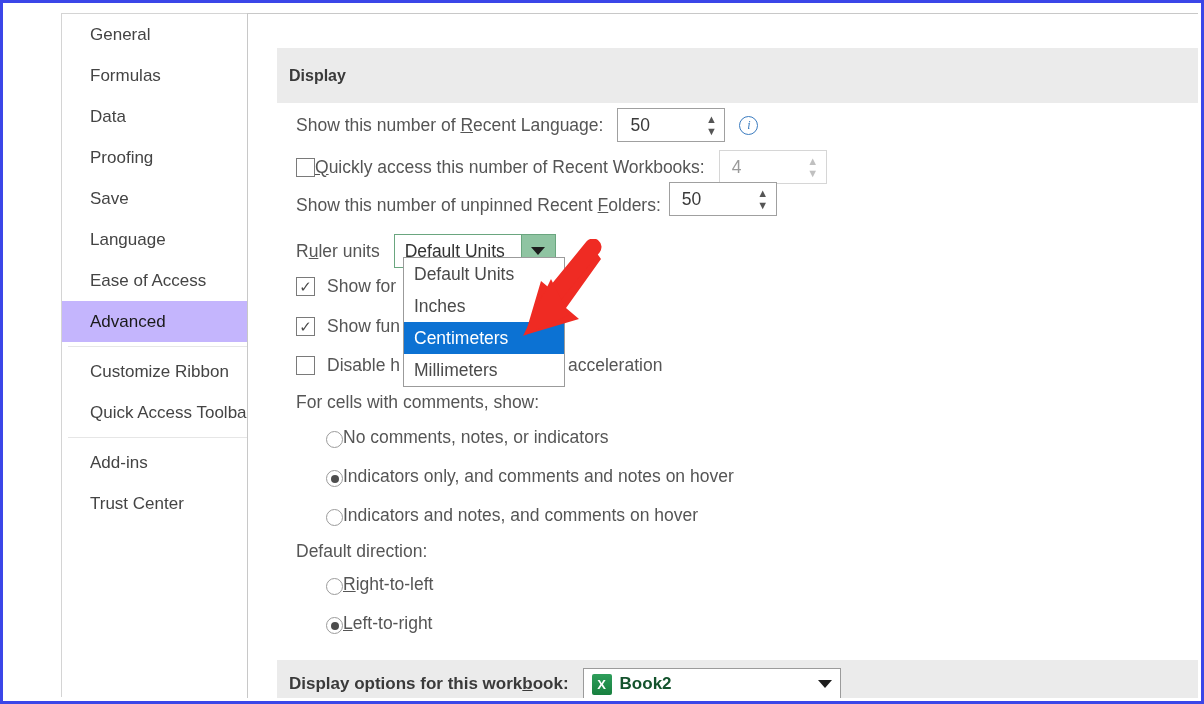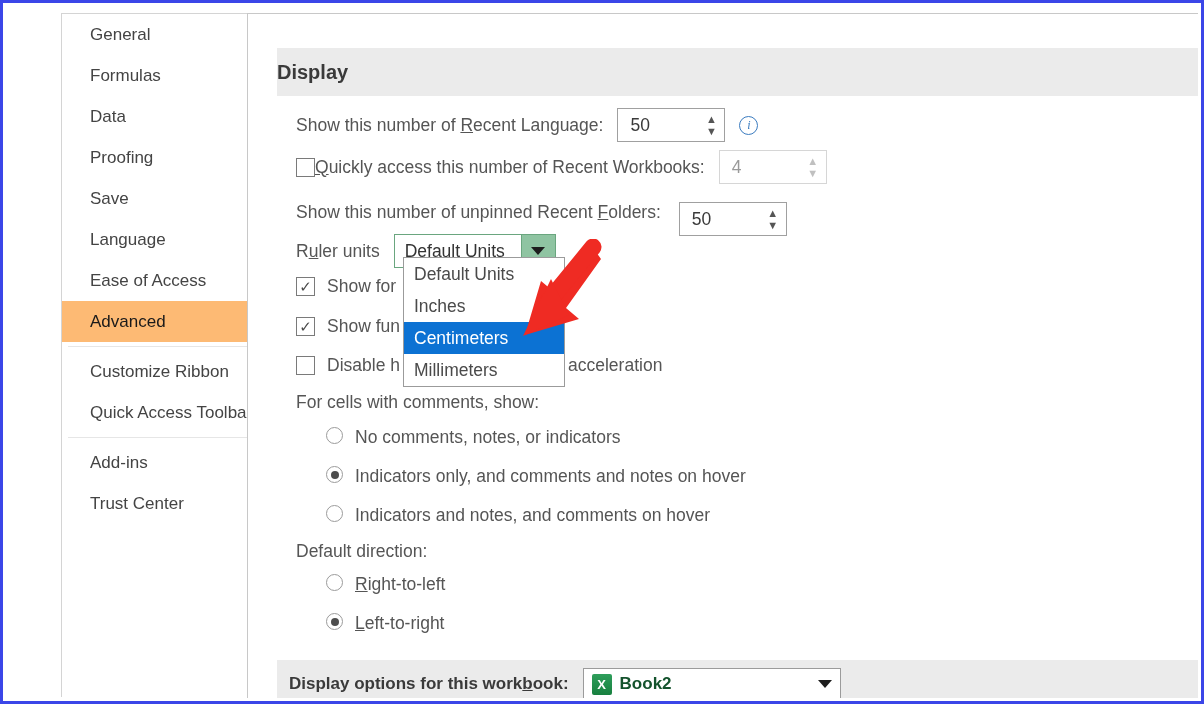--- a/index.html
+++ b/index.html
@@ -23,37 +23,37 @@
     border:1px solid #d4d4d4;
     border-bottom:none;
     margin-left:36px;
   }
   .nav-item {
     height:41px; display:flex; align-items:center;
     padding-left:28px;
     font-size:17px; color:#444444;
     white-space:nowrap;
   }
-  .nav-item.selected { background:#fdba74; color:#1a1a1a; }
+  .nav-item.selected { background:#c4b5fd; color:#1a1a1a; }
   .nav-sep { height:1px; background:#e6e6e6; margin:4px 6px; }
   
   .content {
     position:absolute; left:244px; top:10px; right:3px; bottom:3px;
     background:#ffffff;
     border-left:1px solid #c8c8c8;
     border-top:1px solid #c8c8c8;
     overflow:hidden;
   }
   .section-band {
     position:absolute; left:29px; right:0;
     background:#ebebeb;
     display:flex; align-items:center;
     font-weight:bold; color:#3a3a3a;
   }
-  #display-band { top:34px; height:48px; font-size:20px; }
+  #display-band { top:34px; height:55px; font-size:16px; padding-left:12px; }
   #workbook-band { top:638px; height:48px; font-size:17px; padding-left:12px; gap:14px;margin-top:8px; }
 
   .rowtext { font-size:17.5px; color:#555555; white-space:nowrap; }
   .rowtext u { text-decoration:underline; }
 
   .abs { position:absolute; }
 
   
   .spin {
     display:inline-flex; align-items:stretch;
@@ -87,21 +87,21 @@
     font-size:15px; color:#4a4a4a; line-height:1;
   }
   
   .rdo {
     width:17px; height:17px; border:1.5px solid #9b9b9b; border-radius:50%;
     background:#fff; display:inline-flex; align-items:center; justify-content:center;
   }
   .rdo.on::after {
     content:""; width:8px; height:8px; border-radius:50%; background:#4d4d4d;
   }
-  .opt-row { display:flex; align-items:flex-start; gap:12px; }
+  .opt-row { display:flex; align-items:flex-end; }
 
   
   .combo {
     display:flex; align-items:stretch; height:34px; width:162px;
     border:1.5px solid #6aa67f; background:#ffffff;
   }
   .combo .txt {
     flex:1; display:flex; align-items:center; padding-left:10px;
     font-size:17.5px; color:#333;
   }
@@ -208,21 +208,21 @@
       <span class="rowtext"><u>Q</u><span>uickly access this number of Recent Workbooks:</span></span>
       <span class="spin disabled" style="margin-left:14px;">
         <span class="val">4</span>
         <span class="arrows">
             <span>▲</span>
             <span>▼</span>
           </span>
       </span>
     </div>
 
-    <div class="abs" style="left:48px; top:188px; display:flex; align-items:flex-start; gap:18px;">
+    <div class="abs" style="left:48px; top:168px; display:flex; align-items:flex-end; gap:8px;">
       <span class="rowtext"><span>Show this number of unpinned Recent </span><u>F</u><span>olders:</span></span>
       <span class="spin">
         <span class="val">50</span>
         <span class="arrows">
             <span>▲</span>
             <span>▼</span>
           </span>
       </span>
     </div>
 

